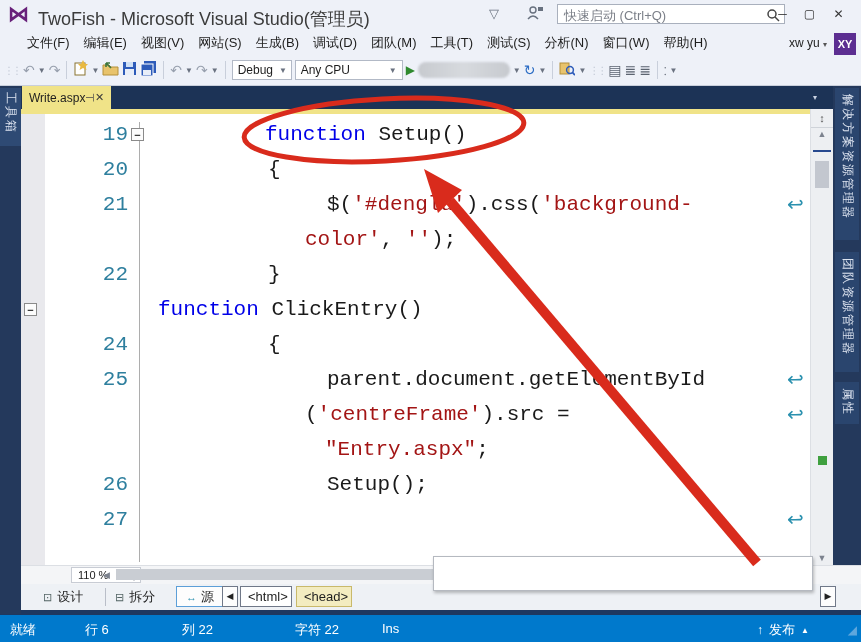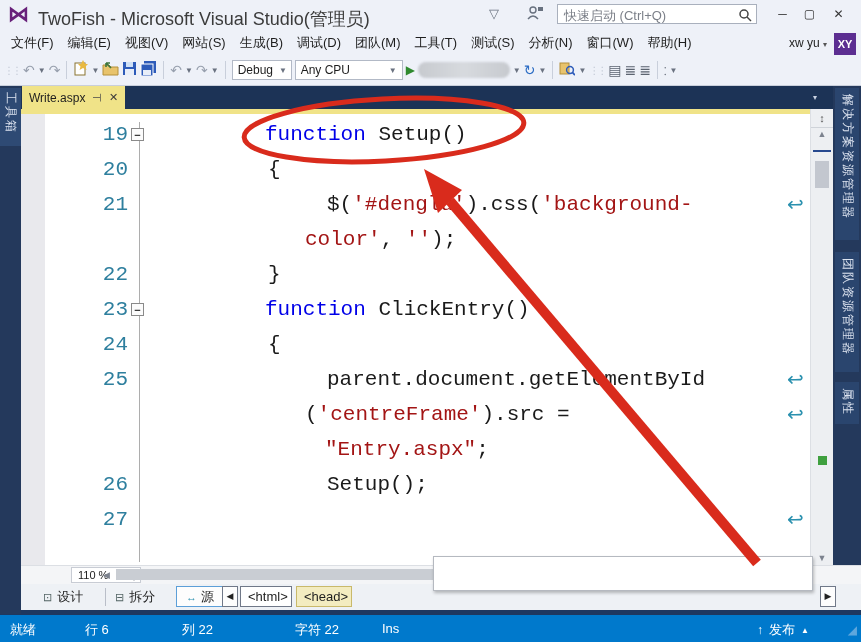--- a/index.html
+++ b/index.html
@@ -2,26 +2,26 @@
 <html><head>
 <meta charset="utf-8">
 <style>
   html,body{margin:0;padding:0;background:#555;}
   .win{position:relative;width:861px;height:642px;background:#1e3860;font-family:"Liberation Sans",sans-serif;overflow:hidden;-webkit-user-select:none;}
   
   .titlebar{position:absolute;left:0;top:0;width:861px;height:30px;background:#eef1f8;}
   .vslogo{position:absolute;left:8px;top:2px;font-size:21px;font-weight:bold;color:#68217a;}
   .title{position:absolute;left:38px;top:7px;font-size:18px;color:#3b3b3b;}
   .tb-ic{position:absolute;top:6px;color:#68717f;font-size:13px;}
-  .searchbox{position:absolute;left:557px;top:4px;width:200px;height:20px;background:#fff;border:1px solid #a9b0bd;box-sizing:border-box;text-align:right;}
+  .searchbox{position:absolute;left:557px;top:4px;width:228px;height:20px;background:#fff;border:1px solid #a9b0bd;box-sizing:border-box;text-align:right;}
   .searchbox .ph{position:absolute;left:6px;top:2px;font-size:13px;color:#7b7f88;}
   .searchbox svg{position:absolute;right:4px;top:3px;}
   .winbtn{position:absolute;top:4px;width:25px;height:20px;text-align:center;font-size:12px;color:#333;line-height:20px;}
   
-  .menubar{position:absolute;left:0;top:30px;width:861px;height:25px;background:#eef1f8;display:flex;align-items:center;padding-left:4px;box-sizing:border-box;}
+  .menubar{position:absolute;left:0;top:30px;width:861px;height:25px;background:#eef1f8;display:flex;align-items:center;padding-left:20px;box-sizing:border-box;}
   .menu-item{font-size:13px;color:#1e1e1e;padding:0 7px;line-height:25px;}
   .user{position:absolute;right:34px;top:36px;font-size:12px;color:#1e1e1e;}
   .user .dd{font-size:8px;color:#555;}
   .avatar{position:absolute;right:5px;top:33px;width:22px;height:22px;background:#5c2e91;color:#fff;font-size:11px;font-weight:bold;text-align:center;line-height:22px;}
   
   .toolbar{position:absolute;left:0;top:55px;width:861px;height:31px;background:#eef1f8;border-bottom:1px solid #c9cfdb;box-sizing:border-box;display:flex;align-items:center;gap:3px;padding-left:4px;}
   .tool{font-size:14px;color:#98a0ae;} .tool.en{color:#2b6cc4;} .tool.green{color:#2f8a2f;font-size:12px;}
   .dd{font-size:8px;color:#6a7280;}
   .sep{width:1px;height:18px;background:#c9cfdb;margin:0 3px;}
   .grip{color:#c2c8d4;font-size:10px;letter-spacing:-2px;}
@@ -29,21 +29,21 @@
   .combo .dd{margin-left:auto;}
   .blurpill{width:92px;height:16px;background:linear-gradient(90deg,#c7cacf,#d7dade,#c7cacf);border-radius:8px;filter:blur(1px);}
   .ticon{display:inline-block;}
   
   .leftstrip{position:absolute;left:0;top:86px;width:21px;height:528px;background:#24395c;}
   .vtab{writing-mode:vertical-rl;text-orientation:sideways;color:#dde4f0;font-size:12px;letter-spacing:2px;}
   .lefttab{position:absolute;left:0;top:2px;width:21px;height:58px;background:#2e4a74;text-align:center;padding-top:4px;box-sizing:border-box;}
   .rightstrip{position:absolute;left:833px;top:86px;width:28px;height:479px;background:#24395c;}
   .rtab{position:absolute;left:2px;width:24px;background:#2a456e;text-align:center;padding-top:6px;box-sizing:border-box;}
   .tabstrip{position:absolute;left:21px;top:86px;width:840px;height:23px;background:#1c3356;}
-  .doctab{position:absolute;left:1px;top:0;height:23px;background:#f0e388;display:flex;align-items:center;padding:0 7px;gap:7px;}
+  .doctab{position:absolute;left:1px;top:0;height:23px;background:#f0e388;display:flex;align-items:center;padding:0 7px;}
   .doctab .lbl{font-size:12px;color:#1e1e1e;}
   .doctab .pin{color:#4a4a4a;font-size:11px;transform:rotate(90deg);display:inline-block;}
   .doctab .x{color:#3a3a3a;font-size:11px;}
   .strip-dd{position:absolute;right:44px;top:7px;color:#c9d2e2;font-size:8px;}
   .yellowline{position:absolute;left:21px;top:109px;width:812px;height:5px;background:#f0e388;}
   
   .editor{position:absolute;left:21px;top:114px;width:789px;height:451px;background:#ffffff;overflow:hidden;}
   .gutter{position:absolute;left:0;top:0;width:24px;height:100%;background:#e9e9ed;}
   .foldline{position:absolute;left:118px;top:8px;width:1px;height:440px;background:#adadad;}
   .rows{position:absolute;left:0;top:3px;width:100%;}
@@ -210,21 +210,21 @@
 
   <div class="editor">
     <div class="gutter"></div>
     <div class="foldline"></div>
     <div class="rows" id="code-rows">
         <div class="crow"><span class="ln">19</span><span class="fm"><span class="foldbox">−</span></span><span class="ct" style="padding-left: 115px;"><span class="seg-k">function</span><span class="seg-p"> Setup()</span></span></div>
         <div class="crow"><span class="ln">20</span><span class="fm"></span><span class="ct" style="padding-left: 118px;"><span class="seg-p">{</span></span></div>
         <div class="crow"><span class="ln">21</span><span class="fm"></span><span class="ct" style="padding-left: 177px;"><span class="seg-p">$(</span><span class="seg-s">'#denglu'</span><span class="seg-p">).css(</span><span class="seg-s">'background-</span></span><span class="wrapArrow">↩</span></div>
         <div class="crow"><span class="ln"></span><span class="fm"></span><span class="ct" style="padding-left: 155px;"><span class="seg-s">color'</span><span class="seg-p">, </span><span class="seg-s">''</span><span class="seg-p">);</span></span></div>
         <div class="crow"><span class="ln">22</span><span class="fm"></span><span class="ct" style="padding-left: 118px;"><span class="seg-p">}</span></span></div>
-        <div class="crow"><span class="ln">23</span><span class="fm"><span class="foldbox">−</span></span><span class="ct" style="padding-left: 115px;"><span class="seg-k">function</span><span class="seg-p"> ClickEntry()</span></span></div>
+        <div class="crow"><span class="fm"><span class="foldbox">−</span></span><span class="ct" style="padding-left: 115px;"><span class="seg-k">function</span><span class="seg-p"> ClickEntry()</span></span></div>
         <div class="crow"><span class="ln">24</span><span class="fm"></span><span class="ct" style="padding-left: 118px;"><span class="seg-p">{</span></span></div>
         <div class="crow"><span class="ln">25</span><span class="fm"></span><span class="ct" style="padding-left: 177px;"><span class="seg-p">parent.document.getElementById</span></span><span class="wrapArrow">↩</span></div>
         <div class="crow"><span class="ln"></span><span class="fm"></span><span class="ct" style="padding-left: 155px;"><span class="seg-p">(</span><span class="seg-s">'centreFrame'</span><span class="seg-p">).src =</span></span><span class="wrapArrow">↩</span></div>
         <div class="crow"><span class="ln"></span><span class="fm"></span><span class="ct" style="padding-left: 175px;"><span class="seg-s">"Entry.aspx"</span><span class="seg-p">;</span></span></div>
         <div class="crow"><span class="ln">26</span><span class="fm"></span><span class="ct" style="padding-left: 177px;"><span class="seg-p">Setup();</span></span></div>
         <div class="crow"><span class="ln">27</span><span class="fm"></span><span class="wrapArrow">↩</span></div>
         <div class="crow"><span class="ln"></span><span class="fm"></span></div>
       </div>
   </div>
 

